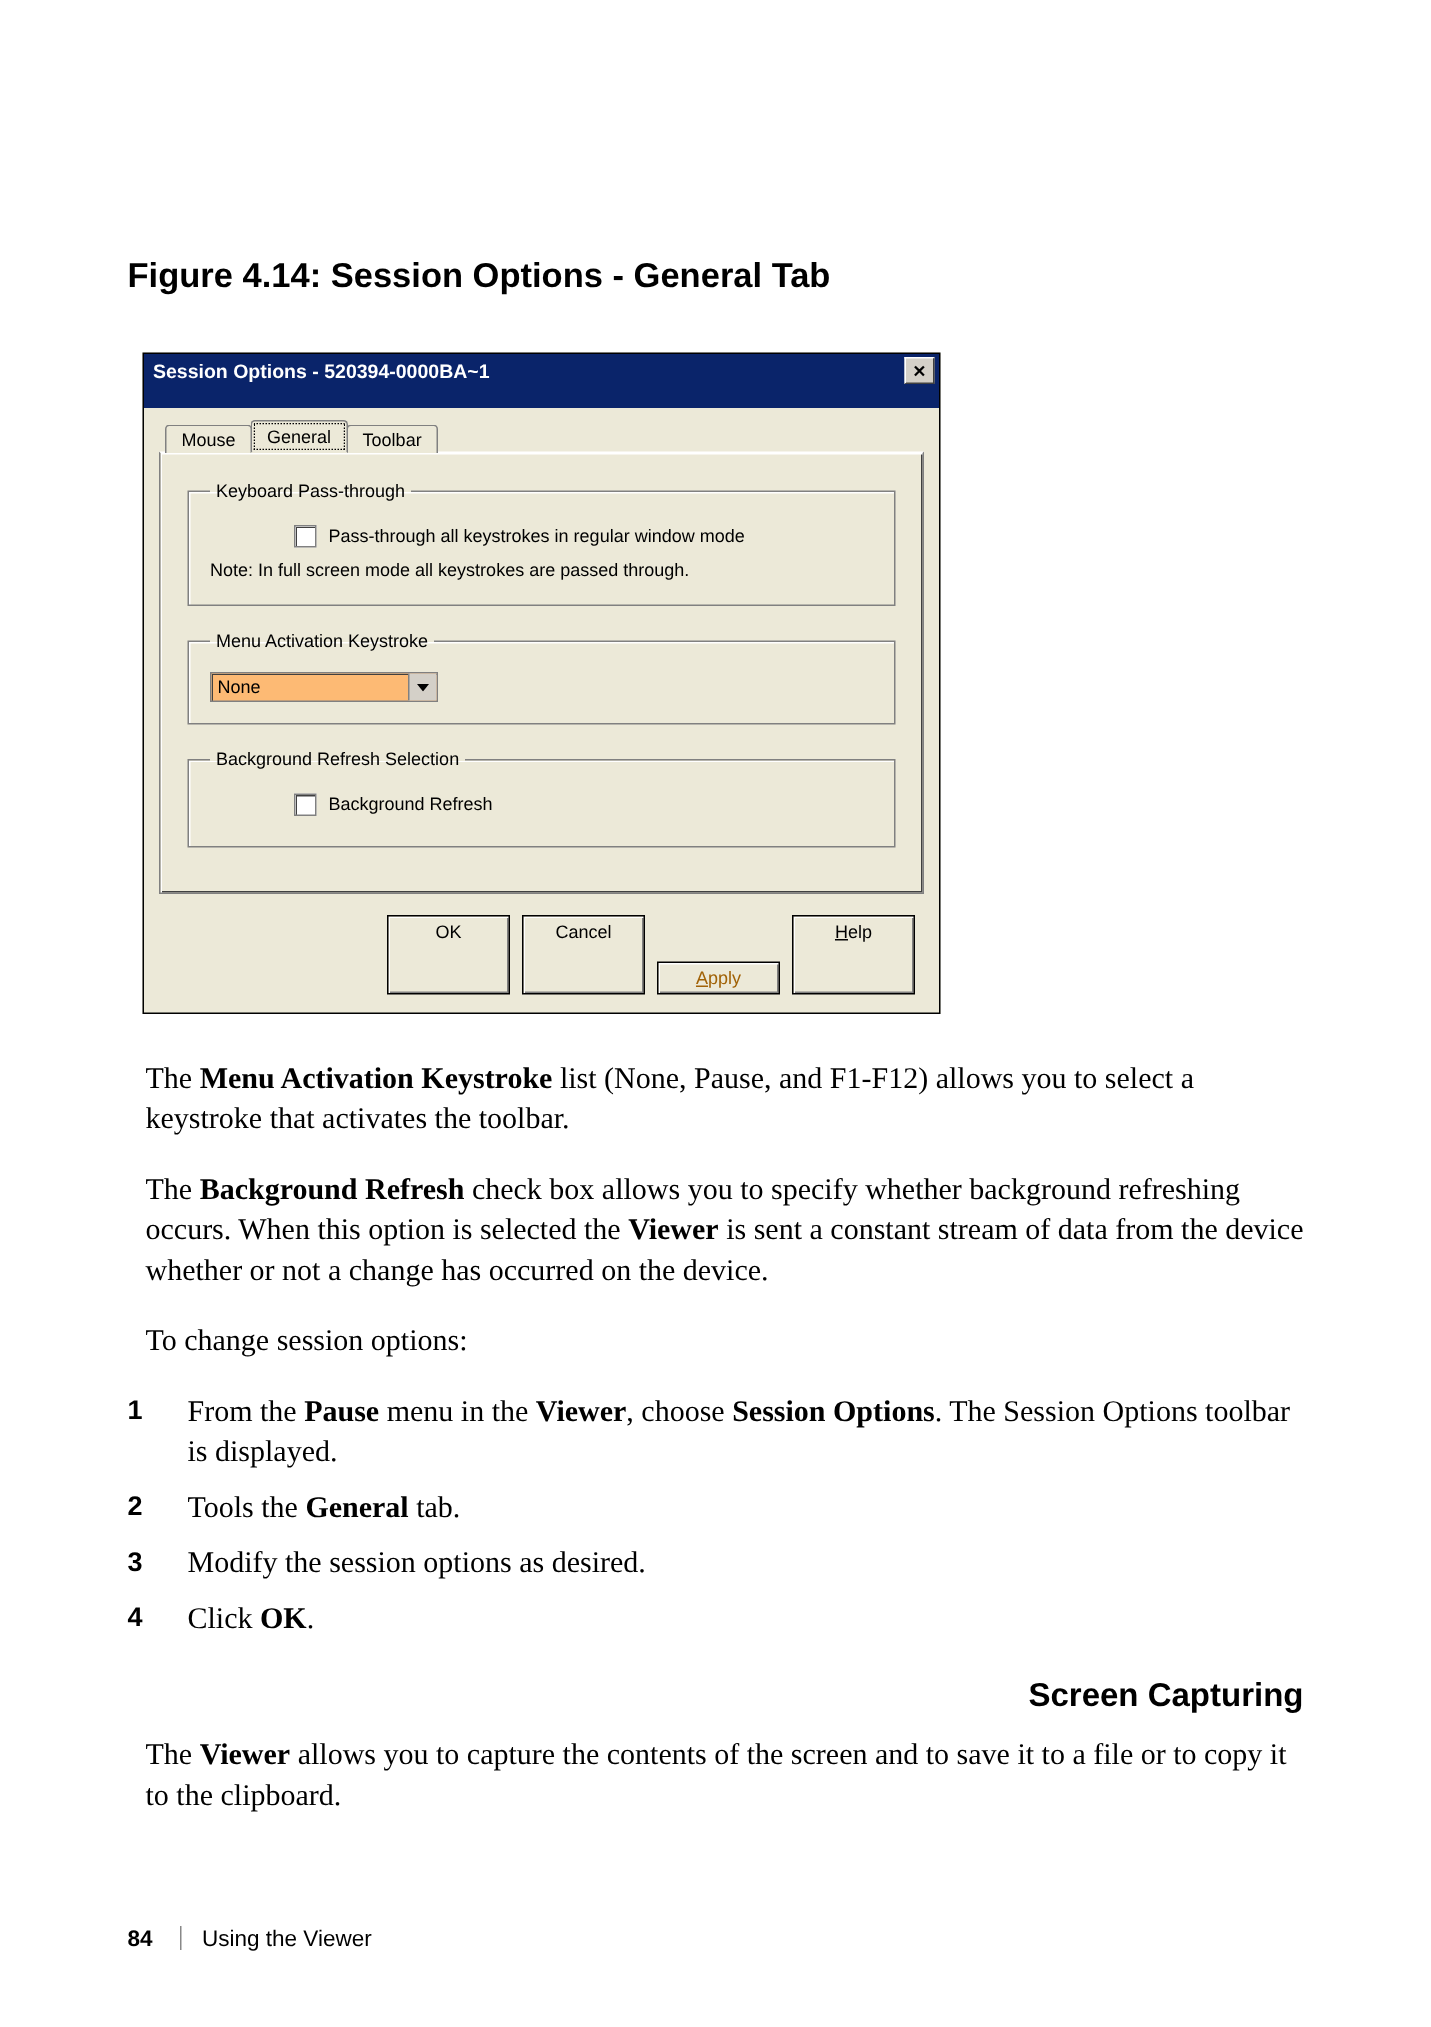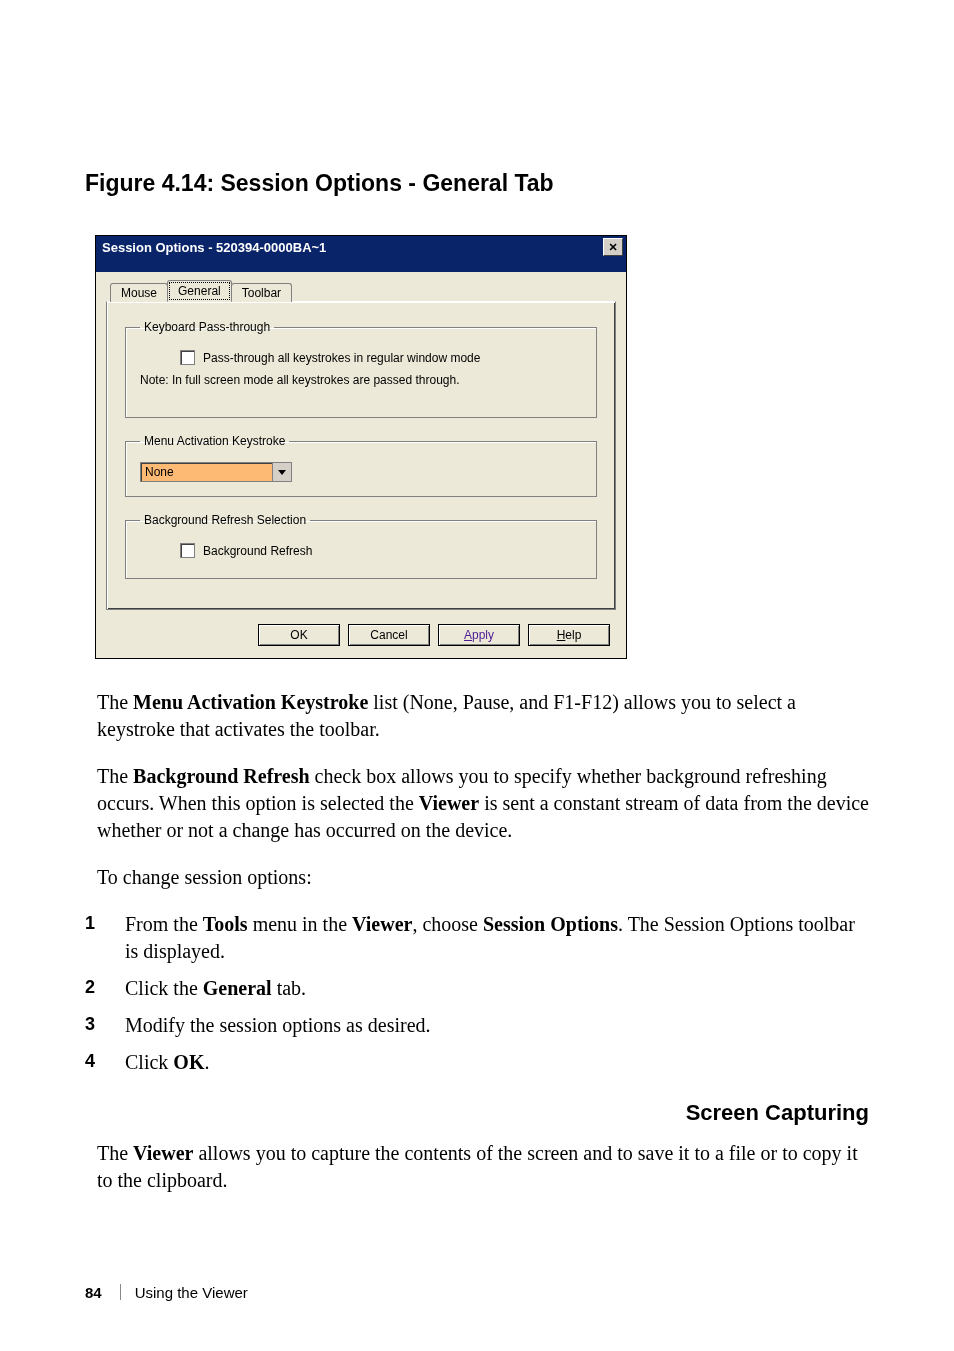--- a/index.html
+++ b/index.html
@@ -101,35 +101,34 @@
     box-shadow: inset 1px 1px 0 #fff;
     margin: 0 0 16px 0;
     padding: 10px 14px 14px 14px;
   }
   fieldset.group legend {
     padding: 0 4px;
     font-size: 12px;
   }
   .check-row {
     display: flex;
-    align-items: center;
-    margin: 6px 0;
+    margin: 6px 16px;
     padding-left: 40px;
   }
   .checkbox {
     width: 13px;
     height: 13px;
     background: #fff;
     border: 1px solid #808080;
     box-shadow: inset 1px 1px 0 #404040, inset -1px -1px 0 #fff;
     margin-right: 8px;
     flex-shrink: 0;
   }
   .note {
-    margin: 8px 0 16px 0;
+    margin: 8px 0 2px 0;
     font-size: 12px;
   }
   .combo {
     display: inline-flex;
     border: 1px solid #808080;
     box-shadow: inset 1px 1px 0 #404040;
     background: #fdba74;
     width: 150px;
     margin-top: 4px;
   }
@@ -155,21 +154,21 @@
   }
   .winbtn {
     width: 80px;
     padding: 3px 0;
     text-align: center;
     background: #ece9d8;
     border: 1px solid #000;
     box-shadow: inset 1px 1px 0 #fff, inset -1px -1px 0 #808080;
     font-size: 12px;
   }
-  .winbtn.disabled { color: #4c1d95; }
+  .winbtn.disabled { color: #a16207; margin-top: 31px; }
   .ul { text-decoration: underline; }
 
   
   .body-text p {
     font-size: 20px;
     line-height: 1.35;
     margin: 0 0 20px 12px;
   }
   .body-text .strong { font-weight: bold; }
   ol.steps {
@@ -282,27 +281,27 @@
     <p>
       <span>The </span><span class="strong">Background Refresh</span><span> check box allows you to specify whether background refreshing occurs. When this option is selected the </span><span class="strong">Viewer</span><span> is sent a constant stream of data from the device whether or not a change has occurred on the device.</span>
     </p>
 
     <p>To change session options:</p>
 
     <ol class="steps">
       <li>
         <span class="num">1</span>
         <span>
-          <span>From the </span><span class="strong">Tools</span><span> menu in the </span><span class="strong">Viewer</span><span>, choose </span><span class="strong">Session Options</span><span>. The Session Options toolbar is displayed.</span>
+          <span>From the </span><span class="strong">Pause</span><span> menu in the </span><span class="strong">Viewer</span><span>, choose </span><span class="strong">Session Options</span><span>. The Session Options toolbar is displayed.</span>
         </span>
       </li>
       <li>
         <span class="num">2</span>
         <span>
-          <span>Click the </span><span class="strong">General</span><span> tab.</span>
+          <span>Tools the </span><span class="strong">General</span><span> tab.</span>
         </span>
       </li>
       <li>
         <span class="num">3</span>
         <span>Modify the session options as desired.</span>
       </li>
       <li>
         <span class="num">4</span>
         <span>
           <span>Click </span><span class="strong">OK</span><span>.</span>

